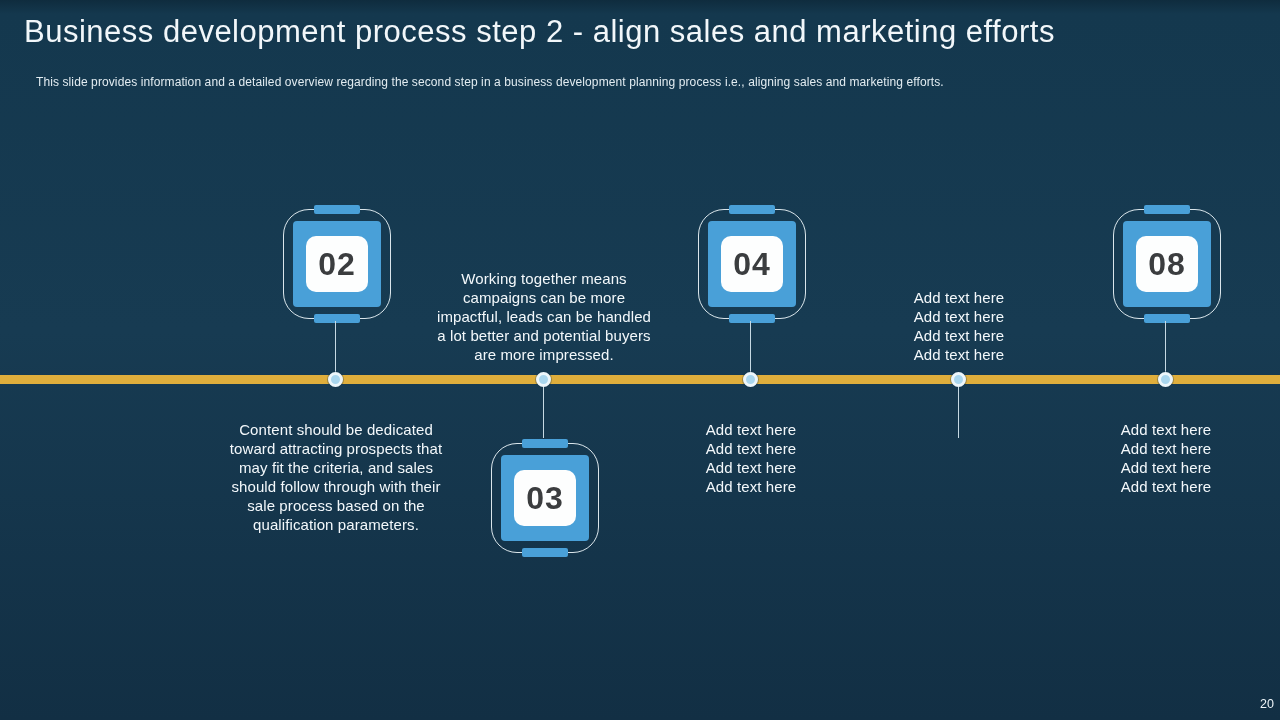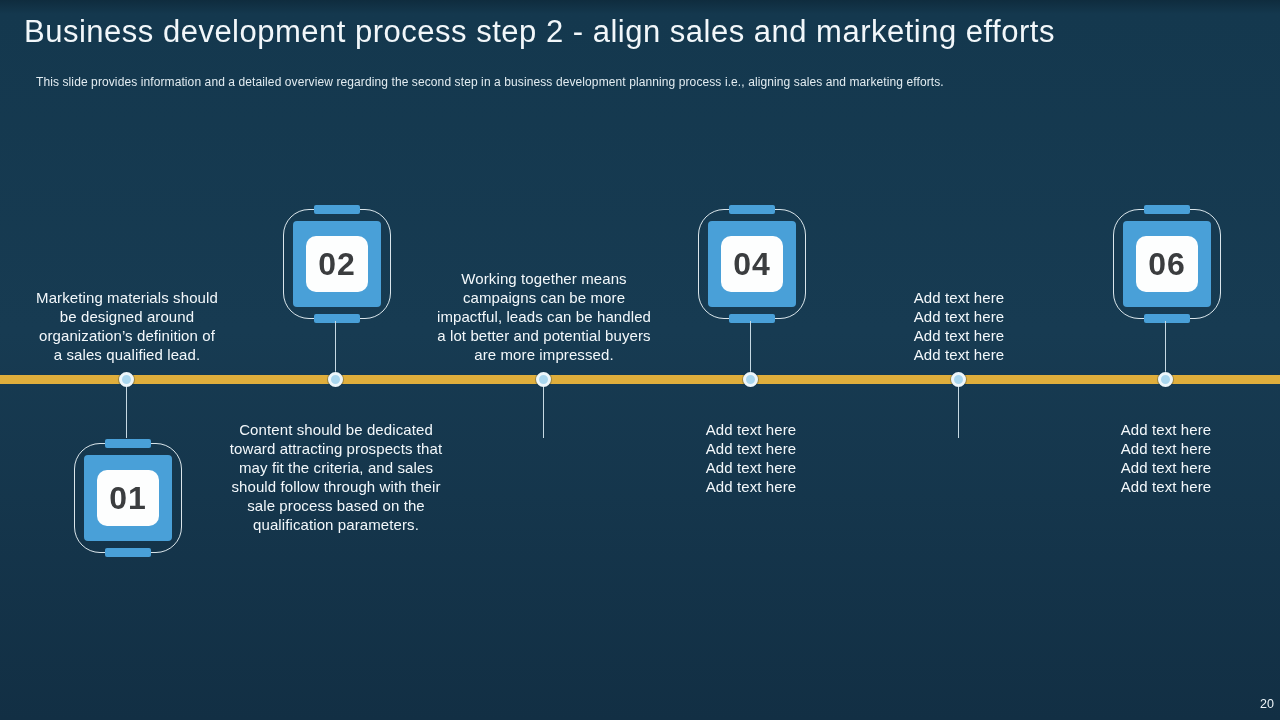--- a/index.html
+++ b/index.html
@@ -102,35 +102,20 @@
 </head>
 <body>
 
 <div class="slide">
 
   <h1 class="title">Business development process step 2 - align sales and marketing efforts</h1>
   <p class="subtitle">This slide provides information and a detailed overview regarding the second step in a business development planning process i.e., aligning sales and marketing efforts.</p>
 
   <div class="timeline-bar"></div>
 
-  <div class="column c1">
-    <div class="step-text text-above">Marketing materials should
-be designed around
-organization’s definition of
-a sales qualified lead.</div>
-    <div class="marker"></div>
-    <div class="connector conn-below"></div>
-    <div class="badge badge-below">
-      <div class="badge-blue">
-        <div class="badge-white">
-          <span class="badge-number">01</span>
-        </div>
-      </div>
-    </div>
-  </div>
 
   <div class="column c2">
     <div class="badge badge-above">
       <div class="badge-blue">
         <div class="badge-white">
           <span class="badge-number">02</span>
         </div>
       </div>
     </div>
     <div class="connector conn-above"></div>
@@ -144,20 +129,27 @@
   </div>
 
   <div class="column c3">
     <div class="step-text text-above">Working together means
 campaigns can be more
 impactful, leads can be handled
 a lot better and potential buyers
 are more impressed.</div>
     <div class="marker"></div>
     <div class="connector conn-below"></div>
+    <div class="badge badge-below">
+      <div class="badge-blue">
+        <div class="badge-white">
+          <span class="badge-number">03</span>
+        </div>
+      </div>
+    </div>
   </div>
 
   <div class="column c4">
     <div class="badge badge-above">
       <div class="badge-blue">
         <div class="badge-white">
           <span class="badge-number">04</span>
         </div>
       </div>
     </div>
@@ -175,21 +167,21 @@
 Add text here
 Add text here</div>
     <div class="marker"></div>
     <div class="connector conn-below"></div>
   </div>
 
   <div class="column c6">
     <div class="badge badge-above">
       <div class="badge-blue">
         <div class="badge-white">
-          <span class="badge-number">06</span>
+          <span class="badge-number">08</span>
         </div>
       </div>
     </div>
     <div class="connector conn-above"></div>
     <div class="marker"></div>
     <div class="step-text text-below">Add text here
 Add text here
 Add text here
 Add text here</div>
   </div>

